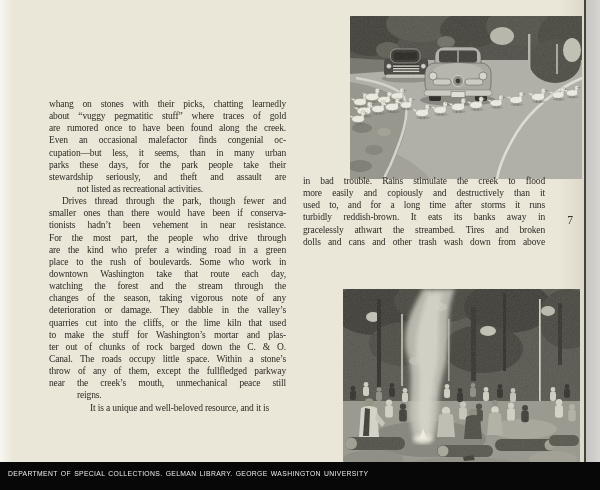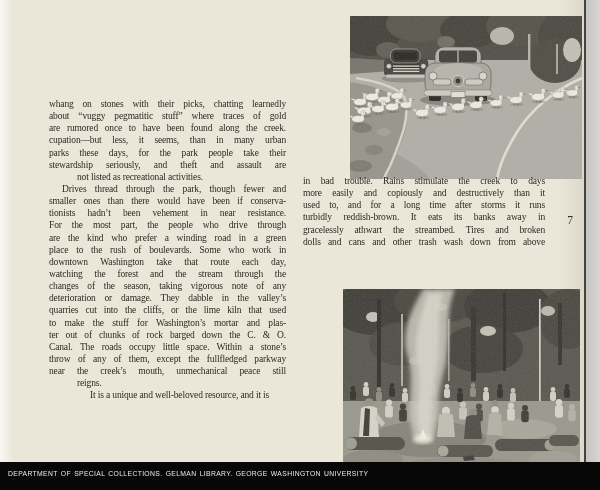--- a/index.html
+++ b/index.html
@@ -160,20 +160,21 @@
 
       <rect x="0" y="0" width="232" height="163" filter="url(#grain1)"></rect>
     </svg>
   </figure>
 
   <div class="col" id="col-left">
       <div class="para">
         <div class="tline">whang on stones with their picks, chatting learnedly</div>
         <div class="tline">about “vuggy pegmatitic stuff” where traces of gold</div>
         <div class="tline">are rumored once to have been found along the creek.</div>
+        <div class="tline">Even an occasional malefactor finds congenial oc-</div>
         <div class="tline">cupation—but less, it seems, than in many urban</div>
         <div class="tline">parks these days, for the park people take their</div>
         <div class="tline">stewardship seriously, and theft and assault are</div>
         <div class="tline last">not listed as recreational activities.</div>
       </div>
       <div class="para">
         <div class="tline first">Drives thread through the park, though fewer and</div>
         <div class="tline">smaller ones than there would have been if conserva-</div>
         <div class="tline">tionists hadn’t been vehement in near resistance.</div>
         <div class="tline">For the most part, the people who drive through</div>
@@ -191,21 +192,21 @@
         <div class="tline">near the creek’s mouth, unmechanical peace still</div>
         <div class="tline last">reigns.</div>
       </div>
       <div class="para">
         <div class="tline last first">It is a unique and well-beloved resource, and it is</div>
       </div>
     </div>
 
   <div class="col" id="col-right">
       <div class="para">
-        <div class="tline">in bad trouble. Rains stimulate the creek to days</div>
+        <div class="tline">in bad trouble. Rains stimulate the creek to flood</div>
         <div class="tline">more easily and copiously and destructively than it</div>
         <div class="tline">used to, and for a long time after storms it runs</div>
         <div class="tline">turbidly reddish-brown. It eats its banks away in</div>
         <div class="tline">gracelessly athwart the streambed. Tires and broken</div>
         <div class="tline">dolls and cans and other trash wash down from above</div>
       </div>
     </div>
 
   <div id="page-number">7</div>
 

